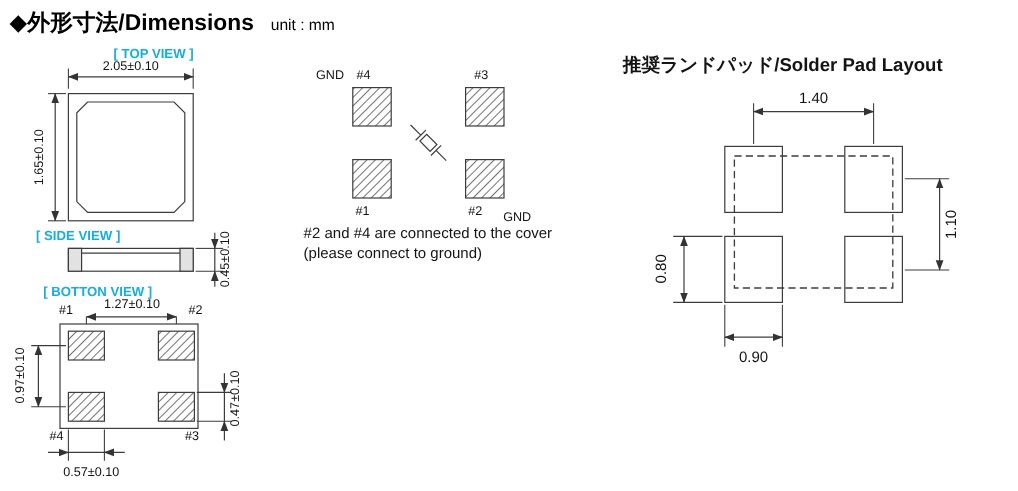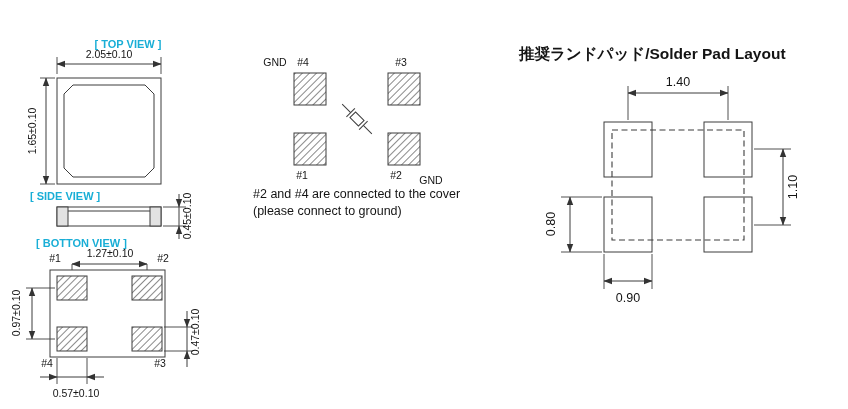--- a/index.html
+++ b/index.html
@@ -22,20 +22,23 @@
   .face{stroke:#3c3c3c;stroke-width:1;fill:#ffffff;}
   .term{stroke:#3c3c3c;stroke-width:1;fill:#e2e2e2;}
   .pad{fill:url(#hatch);stroke:#3c3c3c;stroke-width:1;}
   .dashed{stroke:#3c3c3c;stroke-width:1.1;stroke-dasharray:6 3.5;fill:none;}
 </style>
 </head>
 <body>
 
 <div class="page">
 
+  <div class="header">
+    <span class="title">◆外形寸法/Dimensions</span><span class="unit">unit : mm</span>
+  </div>
 
   <svg width="848" height="409" viewBox="0 0 848 409">
     <defs>
       <pattern id="hatch" width="5" height="5" patternUnits="userSpaceOnUse" patternTransform="rotate(45)">
         <rect width="5" height="5" fill="#ffffff"></rect>
         <line x1="0" y1="0" x2="0" y2="5" stroke="#4a4a4a" stroke-width="1.3"></line>
       </pattern>
       <marker id="arr" viewBox="0 0 10 10" refX="9.5" refY="5" markerWidth="8.5" markerHeight="8.5" orient="auto-start-reverse">
         <path d="M0,1.2 L10,5 L0,8.8 Z" fill="#333"></path>
       </marker>

